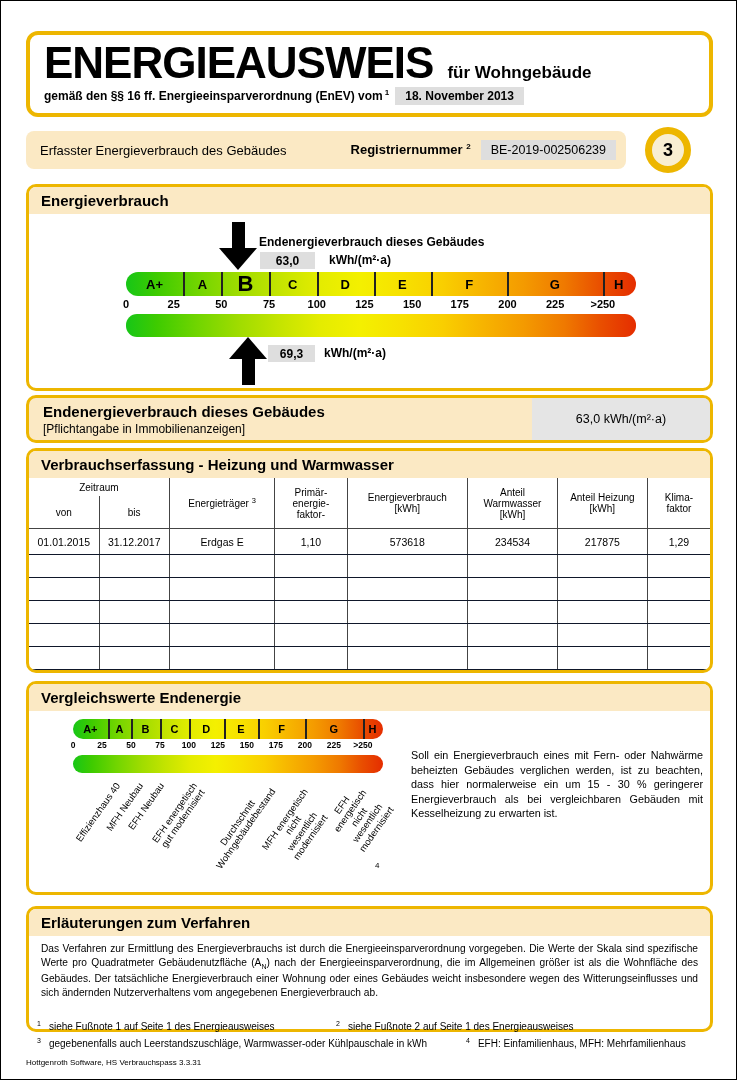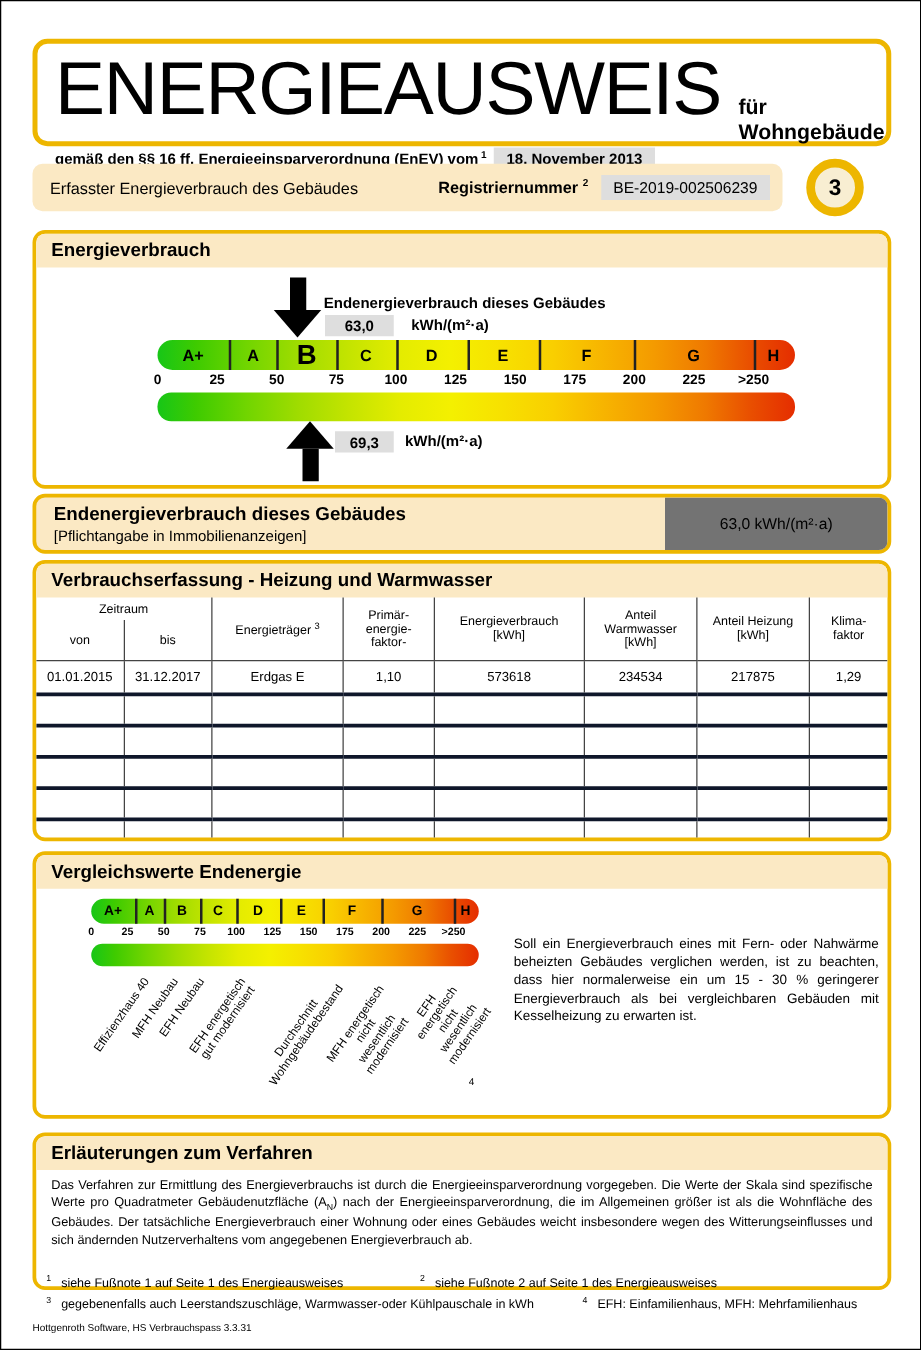--- a/index.html
+++ b/index.html
@@ -11,21 +11,21 @@
   
   .section{position:absolute;left:25px;width:687px;border:3px solid #EDB600;
     border-radius:10px;background:#fff;box-sizing:border-box;overflow:hidden;}
   .sec-title{background:#FBE9C4;height:27px;line-height:27px;padding:0 12px;
     font-weight:bold;font-size:15px;}
   .sec-body{position:relative;}
   
   .header-box{position:absolute;left:25px;top:30px;width:687px;height:86px;
     border:4px solid #EDB600;border-radius:12px;box-sizing:border-box;padding:6px 0 0 14px;}
   .h-title-row{display:flex;align-items:baseline;}
-  .h-title{font-size:60px;font-weight:normal;letter-spacing:-1px;line-height:1.0;}
+  .h-title{font-size:44px;font-weight:bold;letter-spacing:-1px;line-height:1.0;}
   .h-sub-right{font-size:17px;font-weight:bold;margin-left:14px;}
   .h-law-row{font-size:12px;font-weight:bold;margin-top:2px;display:flex;align-items:center;}
   .h-law-sup{font-size:8px;vertical-align:super;position:relative;top:-4px;margin:0 6px 0 2px;}
   .gray-chip{background:#DEDEDE;padding:2px 10px;font-size:12px;font-weight:bold;}
   
   .banner{position:absolute;left:25px;top:130px;width:600px;height:38px;background:#FBE9C4;
     border-radius:8px;display:flex;align-items:center;box-sizing:border-box;padding:0 10px 0 14px;}
   .banner-label{font-weight:normal;font-size:13px;}
   .banner-reg{font-weight:bold;font-size:13px;margin-left:auto;}
   .banner-reg sup{font-size:8px;}
@@ -47,34 +47,34 @@
   .arrow .stem{width:13px;height:26px;background:#000;margin:0 auto;}
   .arrow .head-down{width:0;height:0;border-left:19px solid transparent;border-right:19px solid transparent;border-top:22px solid #000;}
   .arrow .head-up{width:0;height:0;border-left:19px solid transparent;border-right:19px solid transparent;border-bottom:22px solid #000;}
   .val-chip{position:absolute;background:#DEDEDE;font-weight:bold;font-size:12px;
     display:flex;align-items:center;justify-content:center;}
   .scale-caption{position:absolute;font-weight:bold;font-size:12px;white-space:nowrap;}
   
   .endbox{background:#FBE9C4;padding:5px 14px;}
   .endbox-title{font-weight:bold;font-size:15px;}
   .endbox-sub{font-size:12px;margin-top:2px;}
-  .endbox-value{position:absolute;top:0;right:0;bottom:0;width:178px;background:#737373;
+  .endbox-value{position:absolute;top:0;right:0;bottom:0;width:178px;background:#e5e5e5;
     display:flex;align-items:center;justify-content:center;font-size:12.5px;}
   
   table.vt{width:100%;border-collapse:collapse;table-layout:fixed;font-size:10.5px;}
   table.vt th{font-weight:normal;font-size:10px;text-align:center;vertical-align:middle;
     white-space:pre-line;padding:1px 2px;}
   table.vt td{text-align:center;padding:0 2px;}
   table.vt th,table.vt td{border-left:1px solid #444;border-right:1px solid #444;}
   table.vt tr>*:first-child{border-left:none;}
   table.vt tr>*:last-child{border-right:none;}
   table.vt .hrow1 th{border-bottom:none;height:16px;}
   table.vt .hrow2 th{border-top:none;height:30px;border-bottom:1px solid #444;}
   table.vt .hspan{border-bottom:1px solid #444 !important;}
-  table.vt td{border-bottom:3px solid #0f172a;}
+  table.vt td{border-bottom:1px solid #0f172a;}
   table.vt .drow td{height:25px;}
   table.vt .erow td{height:22px;}
   sup.mark{font-size:7.5px;}
   
   .cmp-scale{position:absolute;left:44px;top:8px;width:310px;}
   .cmp-band{position:relative;height:20px;border-radius:10px;}
   .cmp-band .s-letter{font-size:11px;}
   .cmp-ticks{position:relative;height:14px;margin-top:1px;}
   .cmp-ticks .tick{font-size:8.5px;}
   .cmp-bar{height:18px;border-radius:9px;margin-top:1px;}

